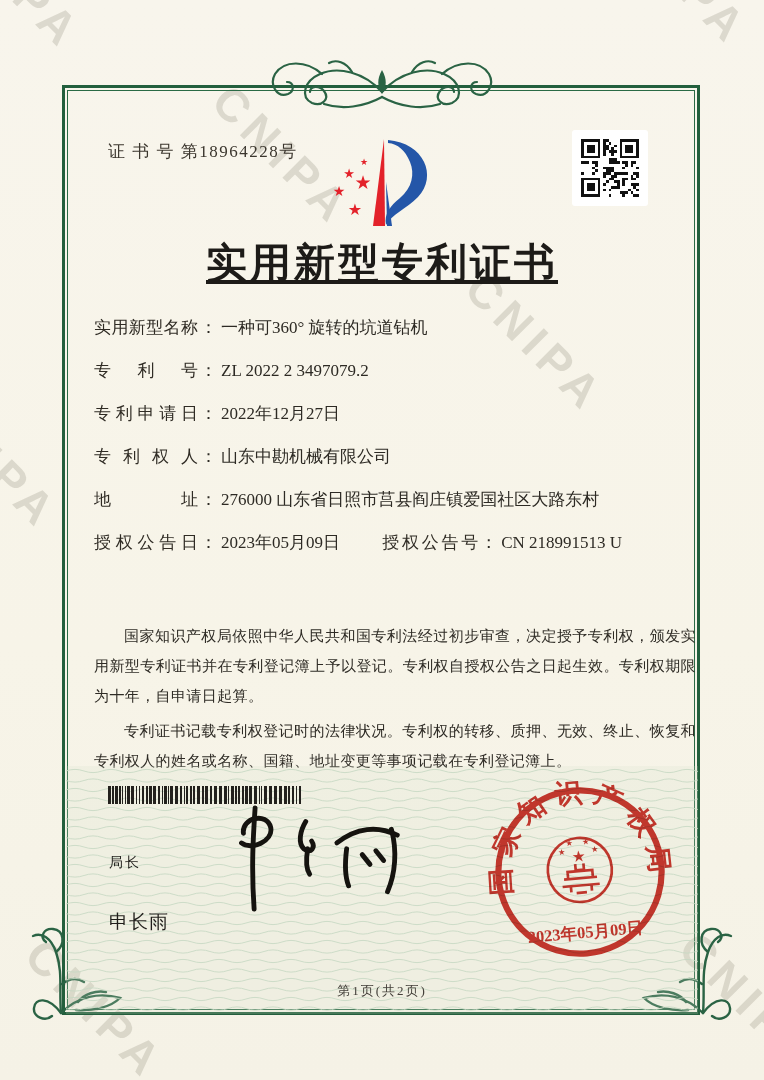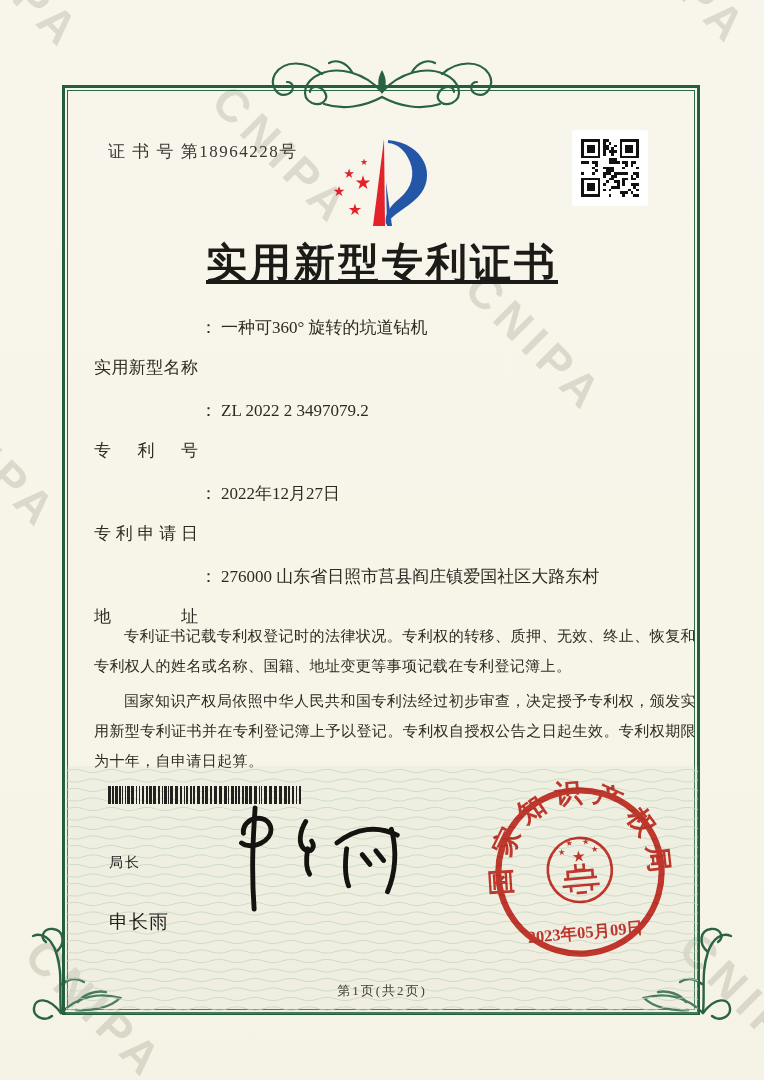--- a/index.html
+++ b/index.html
@@ -24,21 +24,21 @@
       border-radius:3px;display:flex;align-items:center;justify-content:center;}
   .title{position:absolute;left:0;top:236px;width:100%;margin:0;text-align:center;
          font-size:41px;font-weight:bold;letter-spacing:3px;color:#1d1b18;text-decoration:underline;}
   
   .fields{position:absolute;left:94px;top:315px;right:64px;font-size:17px;}
   .frow{line-height:25px;margin-bottom:18px;white-space:nowrap;}
   .frow.last{margin-top:10px;}
   .fgroup{display:inline-block;}
   .fgroup.first{width:284px;}
   .flabel{display:inline-block;width:104px;text-align:justify;text-align-last:justify;
-          vertical-align:top;color:#2f2b24;margin-top:40px;}
+          vertical-align:top;color:#2f2b24;}
   .flabel.wide{width:96px;}
   .fcolon{display:inline-block;margin:0 4px 0 2px;}
   .fvalue{color:#2d2a24;}
   
   .bodytext{position:absolute;left:94px;top:621px;width:602px;}
   .bodytext p{margin:0 0 5px 0;text-indent:2em;font-size:15px;line-height:30px;
               letter-spacing:.4px;text-align:justify;color:#2e2b25;}
   
   .band{position:absolute;left:66px;top:766px;width:632px;height:248px;
         background:rgba(213,227,204,.20);overflow:hidden;}
@@ -228,27 +228,38 @@
     <div class="frow">
       <span class="flabel">实用新型名称</span><span class="fcolon">：</span><span class="fvalue">一种可360° 旋转的坑道钻机</span>
     </div>
     <div class="frow">
       <span class="flabel">专利号</span><span class="fcolon">：</span><span class="fvalue">ZL 2022 2 3497079.2</span>
     </div>
     <div class="frow">
       <span class="flabel">专利申请日</span><span class="fcolon">：</span><span class="fvalue">2022年12月27日</span>
     </div>
     <div class="frow">
+      <span class="flabel">专利权人</span><span class="fcolon">：</span><span class="fvalue">山东中勘机械有限公司</span>
+    </div>
+    <div class="frow">
       <span class="flabel">地址</span><span class="fcolon">：</span><span class="fvalue">276000 山东省日照市莒县阎庄镇爱国社区大路东村</span>
     </div>
+    <div class="frow last">
+      <span class="fgroup first">
+        <span class="flabel">授权公告日</span><span class="fcolon">：</span><span class="fvalue">2023年05月09日</span>
+      </span>
+      <span class="fgroup">
+        <span class="flabel wide">授权公告号</span><span class="fcolon">：</span><span class="fvalue">CN 218991513 U</span>
+      </span>
+    </div>
   </div>
 
   <div class="bodytext">
+    <p>国家知识产权局依照中华人民共和国专利法经过初步审查，决定授予专利权，颁发实用新型专利证书并在专利登记簿上予以登记。专利权自授权公告之日起生效。专利权期限为十年，自申请日起算。</p>
     <p>专利证书记载专利权登记时的法律状况。专利权的转移、质押、无效、终止、恢复和专利权人的姓名或名称、国籍、地址变更等事项记载在专利登记簿上。</p>
-    <p>国家知识产权局依照中华人民共和国专利法经过初步审查，决定授予专利权，颁发实用新型专利证书并在专利登记簿上予以登记。专利权自授权公告之日起生效。专利权期限为十年，自申请日起算。</p>
   </div>
 
   <div class="band">
     <svg id="band-svg" width="632" height="248" viewBox="0 0 632 248">
         <path d="M0 5 q9 -3.2 18 0 q9 3.2 18 0 q9 -3.2 18 0 q9 3.2 18 0 q9 -3.2 18 0 q9 3.2 18 0 q9 -3.2 18 0 q9 3.2 18 0 q9 -3.2 18 0 q9 3.2 18 0 q9 -3.2 18 0 q9 3.2 18 0 q9 -3.2 18 0 q9 3.2 18 0 q9 -3.2 18 0 q9 3.2 18 0 q9 -3.2 18 0 q9 3.2 18 0 q9 -3.2 18 0 q9 3.2 18 0 q9 -3.2 18 0 q9 3.2 18 0 q9 -3.2 18 0 q9 3.2 18 0 q9 -3.2 18 0 q9 3.2 18 0 q9 -3.2 18 0 q9 3.2 18 0 q9 -3.2 18 0 q9 3.2 18 0 q9 -3.2 18 0 q9 3.2 18 0 q9 -3.2 18 0 q9 3.2 18 0 q9 -3.2 18 0 q9 3.2 18 0" fill="none" stroke="#c7d8c3" stroke-width="1" opacity=".85"></path>
         <path d="M0 14.5 q9 3.2 18 0 q9 -3.2 18 0 q9 3.2 18 0 q9 -3.2 18 0 q9 3.2 18 0 q9 -3.2 18 0 q9 3.2 18 0 q9 -3.2 18 0 q9 3.2 18 0 q9 -3.2 18 0 q9 3.2 18 0 q9 -3.2 18 0 q9 3.2 18 0 q9 -3.2 18 0 q9 3.2 18 0 q9 -3.2 18 0 q9 3.2 18 0 q9 -3.2 18 0 q9 3.2 18 0 q9 -3.2 18 0 q9 3.2 18 0 q9 -3.2 18 0 q9 3.2 18 0 q9 -3.2 18 0 q9 3.2 18 0 q9 -3.2 18 0 q9 3.2 18 0 q9 -3.2 18 0 q9 3.2 18 0 q9 -3.2 18 0 q9 3.2 18 0 q9 -3.2 18 0 q9 3.2 18 0 q9 -3.2 18 0 q9 3.2 18 0 q9 -3.2 18 0" fill="none" stroke="#c7d8c3" stroke-width="1" opacity=".85"></path>
         <path d="M0 24 q9 -3.2 18 0 q9 3.2 18 0 q9 -3.2 18 0 q9 3.2 18 0 q9 -3.2 18 0 q9 3.2 18 0 q9 -3.2 18 0 q9 3.2 18 0 q9 -3.2 18 0 q9 3.2 18 0 q9 -3.2 18 0 q9 3.2 18 0 q9 -3.2 18 0 q9 3.2 18 0 q9 -3.2 18 0 q9 3.2 18 0 q9 -3.2 18 0 q9 3.2 18 0 q9 -3.2 18 0 q9 3.2 18 0 q9 -3.2 18 0 q9 3.2 18 0 q9 -3.2 18 0 q9 3.2 18 0 q9 -3.2 18 0 q9 3.2 18 0 q9 -3.2 18 0 q9 3.2 18 0 q9 -3.2 18 0 q9 3.2 18 0 q9 -3.2 18 0 q9 3.2 18 0 q9 -3.2 18 0 q9 3.2 18 0 q9 -3.2 18 0 q9 3.2 18 0" fill="none" stroke="#c7d8c3" stroke-width="1" opacity=".85"></path>
         <path d="M0 33.5 q9 3.2 18 0 q9 -3.2 18 0 q9 3.2 18 0 q9 -3.2 18 0 q9 3.2 18 0 q9 -3.2 18 0 q9 3.2 18 0 q9 -3.2 18 0 q9 3.2 18 0 q9 -3.2 18 0 q9 3.2 18 0 q9 -3.2 18 0 q9 3.2 18 0 q9 -3.2 18 0 q9 3.2 18 0 q9 -3.2 18 0 q9 3.2 18 0 q9 -3.2 18 0 q9 3.2 18 0 q9 -3.2 18 0 q9 3.2 18 0 q9 -3.2 18 0 q9 3.2 18 0 q9 -3.2 18 0 q9 3.2 18 0 q9 -3.2 18 0 q9 3.2 18 0 q9 -3.2 18 0 q9 3.2 18 0 q9 -3.2 18 0 q9 3.2 18 0 q9 -3.2 18 0 q9 3.2 18 0 q9 -3.2 18 0 q9 3.2 18 0 q9 -3.2 18 0" fill="none" stroke="#c7d8c3" stroke-width="1" opacity=".85"></path>
         <path d="M0 43 q9 -3.2 18 0 q9 3.2 18 0 q9 -3.2 18 0 q9 3.2 18 0 q9 -3.2 18 0 q9 3.2 18 0 q9 -3.2 18 0 q9 3.2 18 0 q9 -3.2 18 0 q9 3.2 18 0 q9 -3.2 18 0 q9 3.2 18 0 q9 -3.2 18 0 q9 3.2 18 0 q9 -3.2 18 0 q9 3.2 18 0 q9 -3.2 18 0 q9 3.2 18 0 q9 -3.2 18 0 q9 3.2 18 0 q9 -3.2 18 0 q9 3.2 18 0 q9 -3.2 18 0 q9 3.2 18 0 q9 -3.2 18 0 q9 3.2 18 0 q9 -3.2 18 0 q9 3.2 18 0 q9 -3.2 18 0 q9 3.2 18 0 q9 -3.2 18 0 q9 3.2 18 0 q9 -3.2 18 0 q9 3.2 18 0 q9 -3.2 18 0 q9 3.2 18 0" fill="none" stroke="#c7d8c3" stroke-width="1" opacity=".85"></path>
         <path d="M0 52.5 q9 3.2 18 0 q9 -3.2 18 0 q9 3.2 18 0 q9 -3.2 18 0 q9 3.2 18 0 q9 -3.2 18 0 q9 3.2 18 0 q9 -3.2 18 0 q9 3.2 18 0 q9 -3.2 18 0 q9 3.2 18 0 q9 -3.2 18 0 q9 3.2 18 0 q9 -3.2 18 0 q9 3.2 18 0 q9 -3.2 18 0 q9 3.2 18 0 q9 -3.2 18 0 q9 3.2 18 0 q9 -3.2 18 0 q9 3.2 18 0 q9 -3.2 18 0 q9 3.2 18 0 q9 -3.2 18 0 q9 3.2 18 0 q9 -3.2 18 0 q9 3.2 18 0 q9 -3.2 18 0 q9 3.2 18 0 q9 -3.2 18 0 q9 3.2 18 0 q9 -3.2 18 0 q9 3.2 18 0 q9 -3.2 18 0 q9 3.2 18 0 q9 -3.2 18 0" fill="none" stroke="#c7d8c3" stroke-width="1" opacity=".85"></path>

